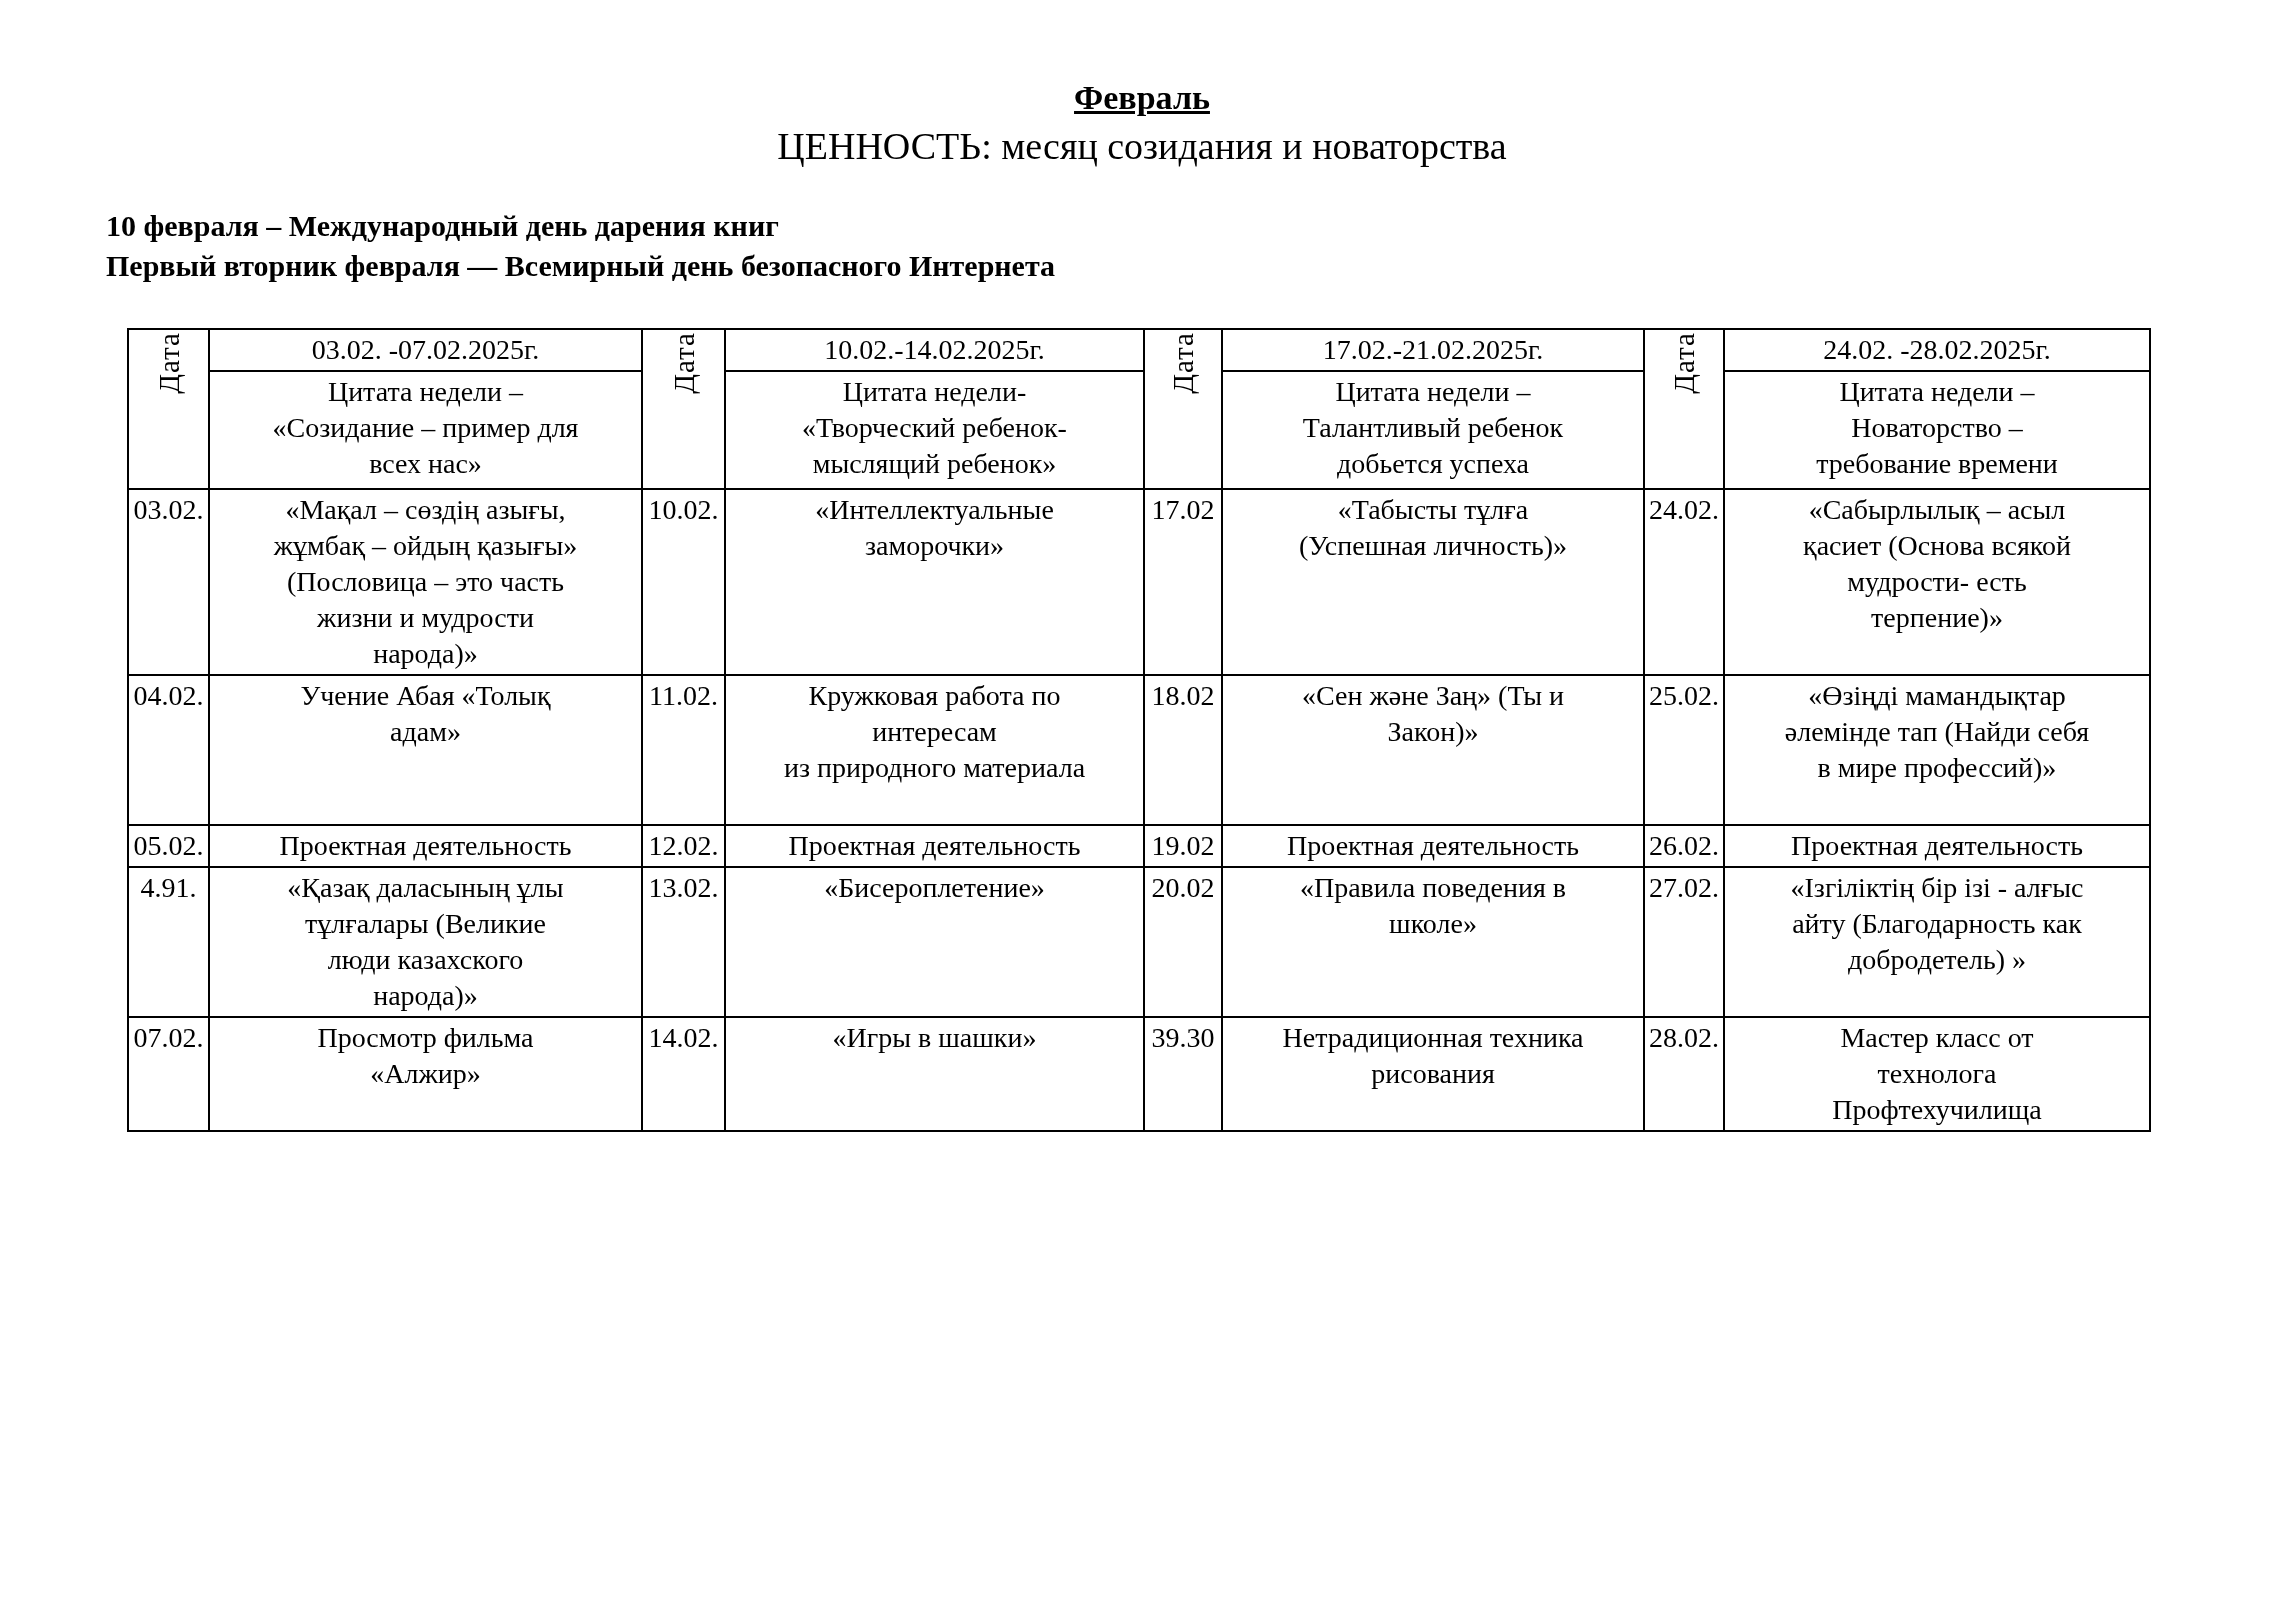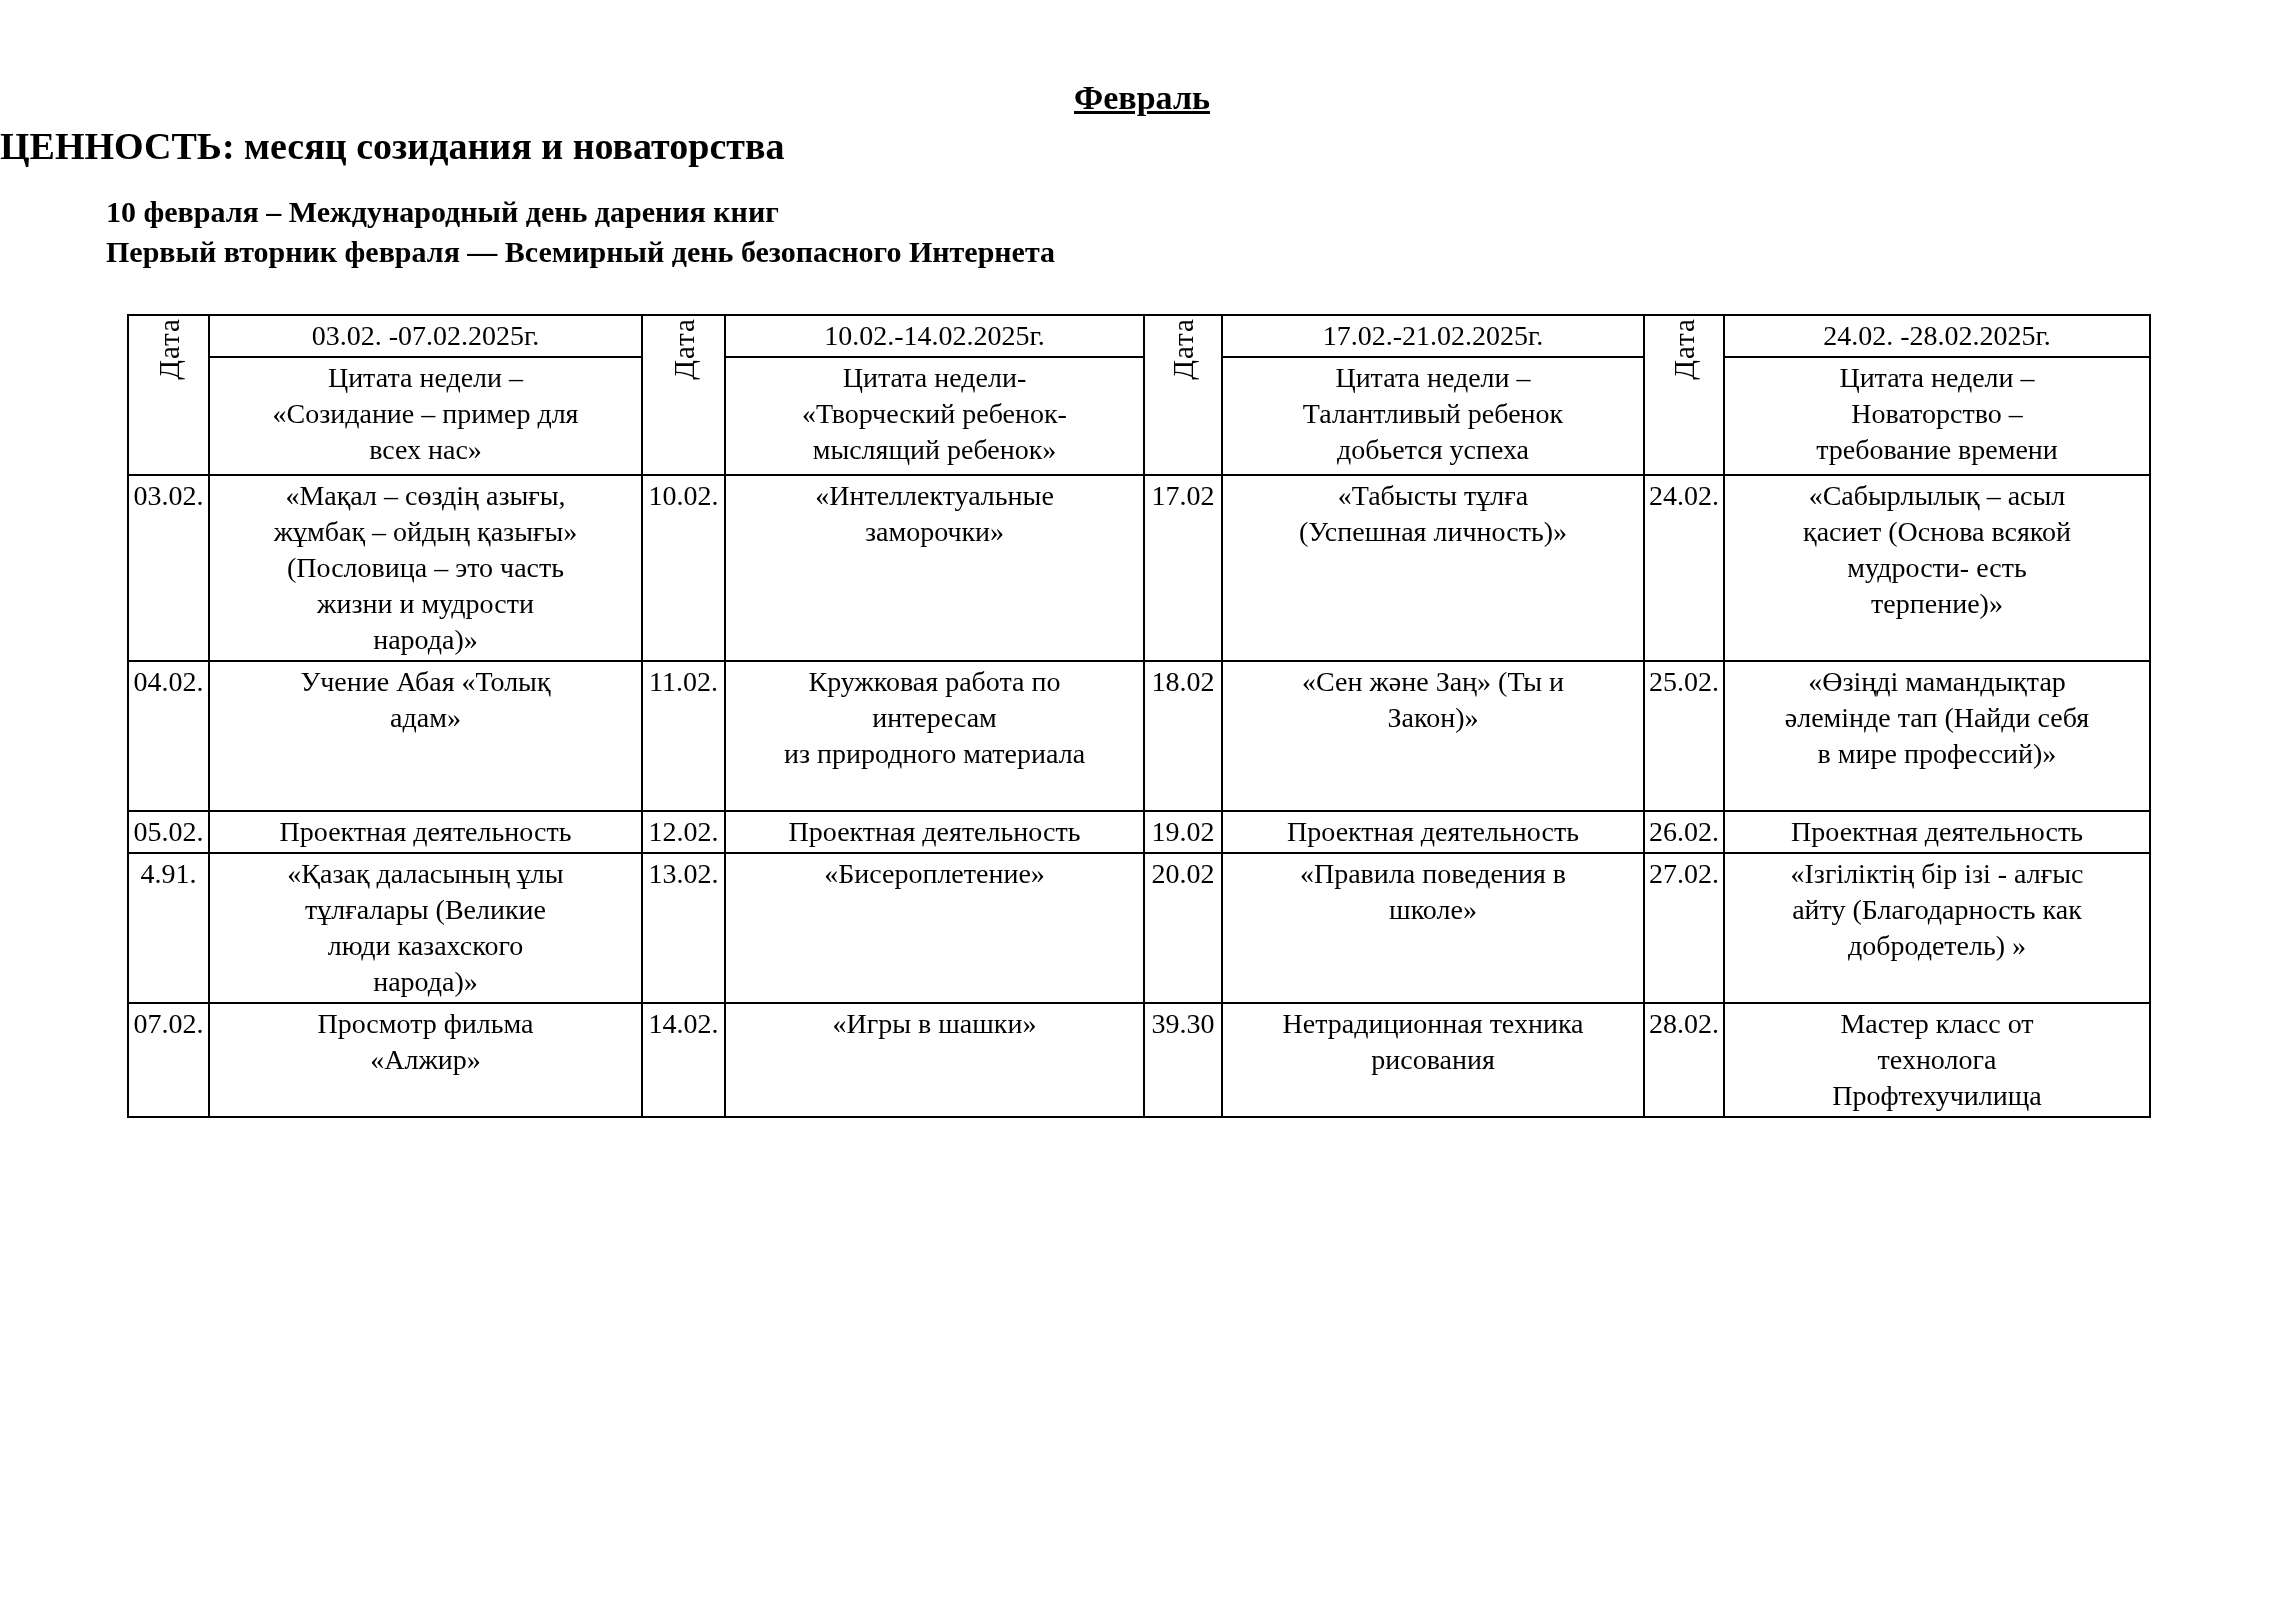--- a/index.html
+++ b/index.html
@@ -5,21 +5,21 @@
   html,body { margin:0; padding:0; background:#e8e8e8; }
   .page {
     width:2284px; height:1615px; background:#ffffff; color:#000;
     font-family:"Liberation Serif","DejaVu Serif",serif;
     box-sizing:border-box; padding-top:78px; margin:0 auto; position:relative;
   }
   .title {
     text-align:center; font-size:34px; font-weight:bold; margin:0; line-height:1.15;text-decoration:underline;
   }
   .subtitle {
-    text-align:left; font-size:38px; font-weight:bold; margin:8px 0 26px 0; line-height:1.15;
+    text-align:center; font-size:38px; font-weight:normal; margin:8px 0 40px 0; line-height:1.15;
   }
   .note {
     margin:0 0 6px 106px; font-size:30px; font-weight:bold; line-height:1.15;
   }
   table.schedule {
     border-collapse:collapse; table-layout:fixed;
     margin:44px 0 0 127px; width:2022px;
   }
   table.schedule td {
     border:2px solid #000; padding:2px 0; box-sizing:border-box;

